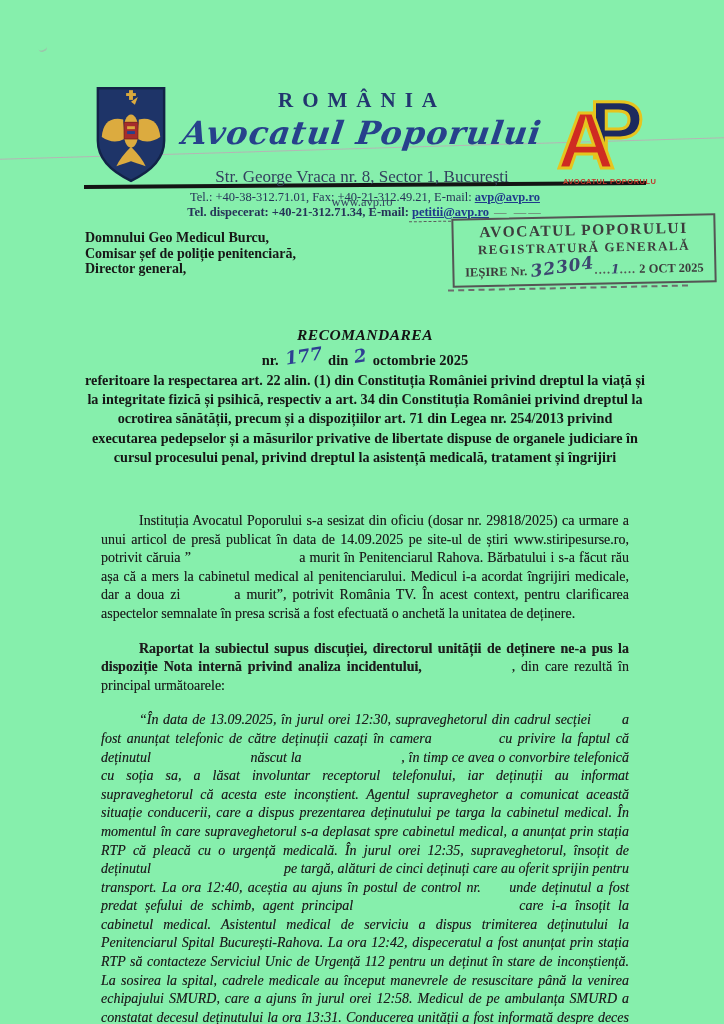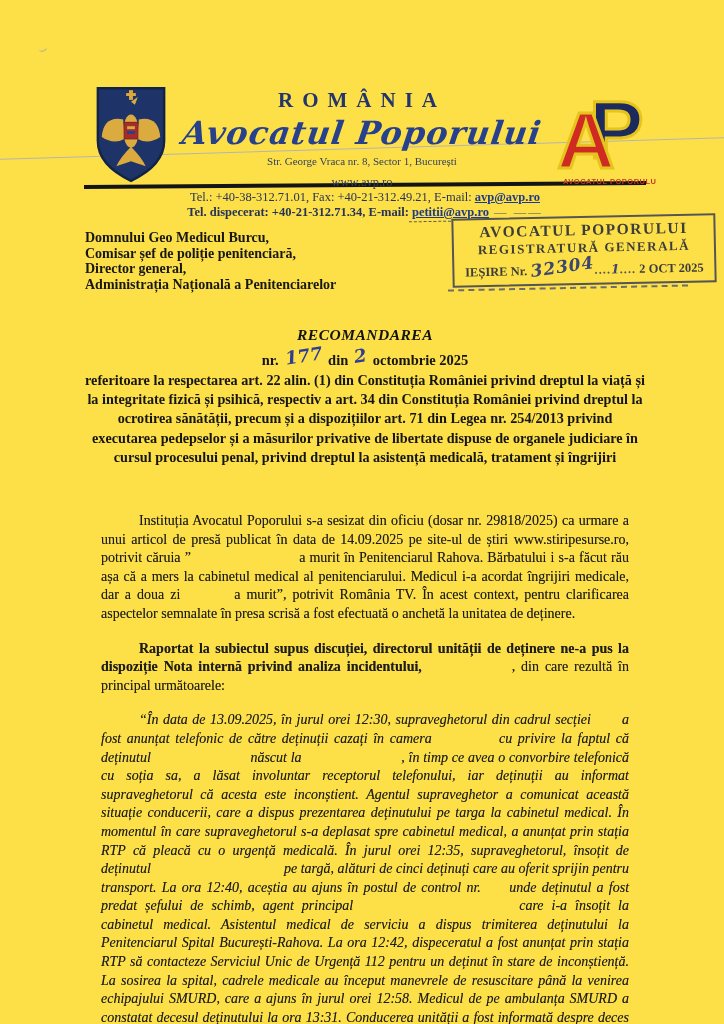--- a/index.html
+++ b/index.html
@@ -1,37 +1,37 @@
 <!DOCTYPE html>
 <html><head>
 <meta charset="utf-8">
 <style>
   html,body { margin:0; padding:0; background:#e8e8e8; }
   .page {
     position:relative; width:724px; height:1024px; margin:0 auto;
-    background:#fde047; overflow:hidden;
+    background:#86efac; overflow:hidden;
     font-family:"Liberation Serif", serif; color:#1e1e1e;
   }
   
   .smudge { position:absolute; left:38px; top:44px; width:9px; height:6px;
     border-bottom:2px solid #a9a9a9; border-radius:50%; transform:rotate(-18deg); opacity:.55; }
 
   
   .hairline { position:absolute; left:-10px; top:148px; width:744px; height:0;
     border-top:1px solid #b5b5b5; transform:rotate(-1.7deg); z-index:0; }
 
   
   .coa { position:absolute; left:92px; top:84px; width:78px; height:102px; z-index:2; }
 
   
   .header-center { position:absolute; left:170px; top:88px; width:384px; text-align:center; z-index:1; }
   .country { font-size:21px; font-weight:bold; letter-spacing:9px; color:#22356f; }
   .script-name { font-family:"DejaVu Serif", serif; font-style:italic; font-weight:bold;
     font-size:32px; color:#27418c; transform:skewX(-8deg); margin-top:1px; letter-spacing:1px; }
-  .address { font-size:11px; color:#34425f; margin-top:3px; }
+  .address { font-size:17px; color:#34425f; margin-top:15px; }
   .website { font-size:12.5px; color:#34425f; margin-top:8px; }
 
   
   .ap-logo { position:absolute; left:555px; top:84px; width:102px; height:110px; z-index:2; }
 
   
   .rule-thick { position:absolute; left:84px; top:183px; width:562px; height:3.5px;
     background:#141414; transform:rotate(-0.4deg); }
 
   
@@ -135,21 +135,20 @@
       <span class="hand stamp-number">32304</span><span class="stamp-dots">....</span><span class="hand">1</span><span class="stamp-dots">....</span>
       <span>2 OCT 2025</span>
     </div>
   </div>
   <div class="stamp-dashed"></div>
 
   <div class="addressee">
     <div>Domnului Geo Medicul Burcu,</div>
     <div>Comisar șef de poliție penitenciară,</div>
     <div>Director general,</div>
-    <div>Administrația Națională a Penitenciarelor</div>
   </div>
 
   <div class="title-block">
     <div class="rec-title">RECOMANDAREA</div>
     <div class="rec-nr">
       <span>nr.</span><span class="hand-nr">177</span><span>din</span><span class="hand-nr">2</span><span>octombrie 2025</span>
     </div>
   </div>
 
   <div class="subject">referitoare la respectarea art. 22 alin. (1) din Constituția României privind dreptul la viață și la integritate fizică și psihică, respectiv a art. 34 din Constituția României privind dreptul la ocrotirea sănătății, precum și a dispozițiilor art. 71 din Legea nr. 254/2013 privind executarea pedepselor și a măsurilor privative de libertate dispuse de organele judiciare în cursul procesului penal, privind dreptul la asistență medicală, tratament și îngrijiri</div>

